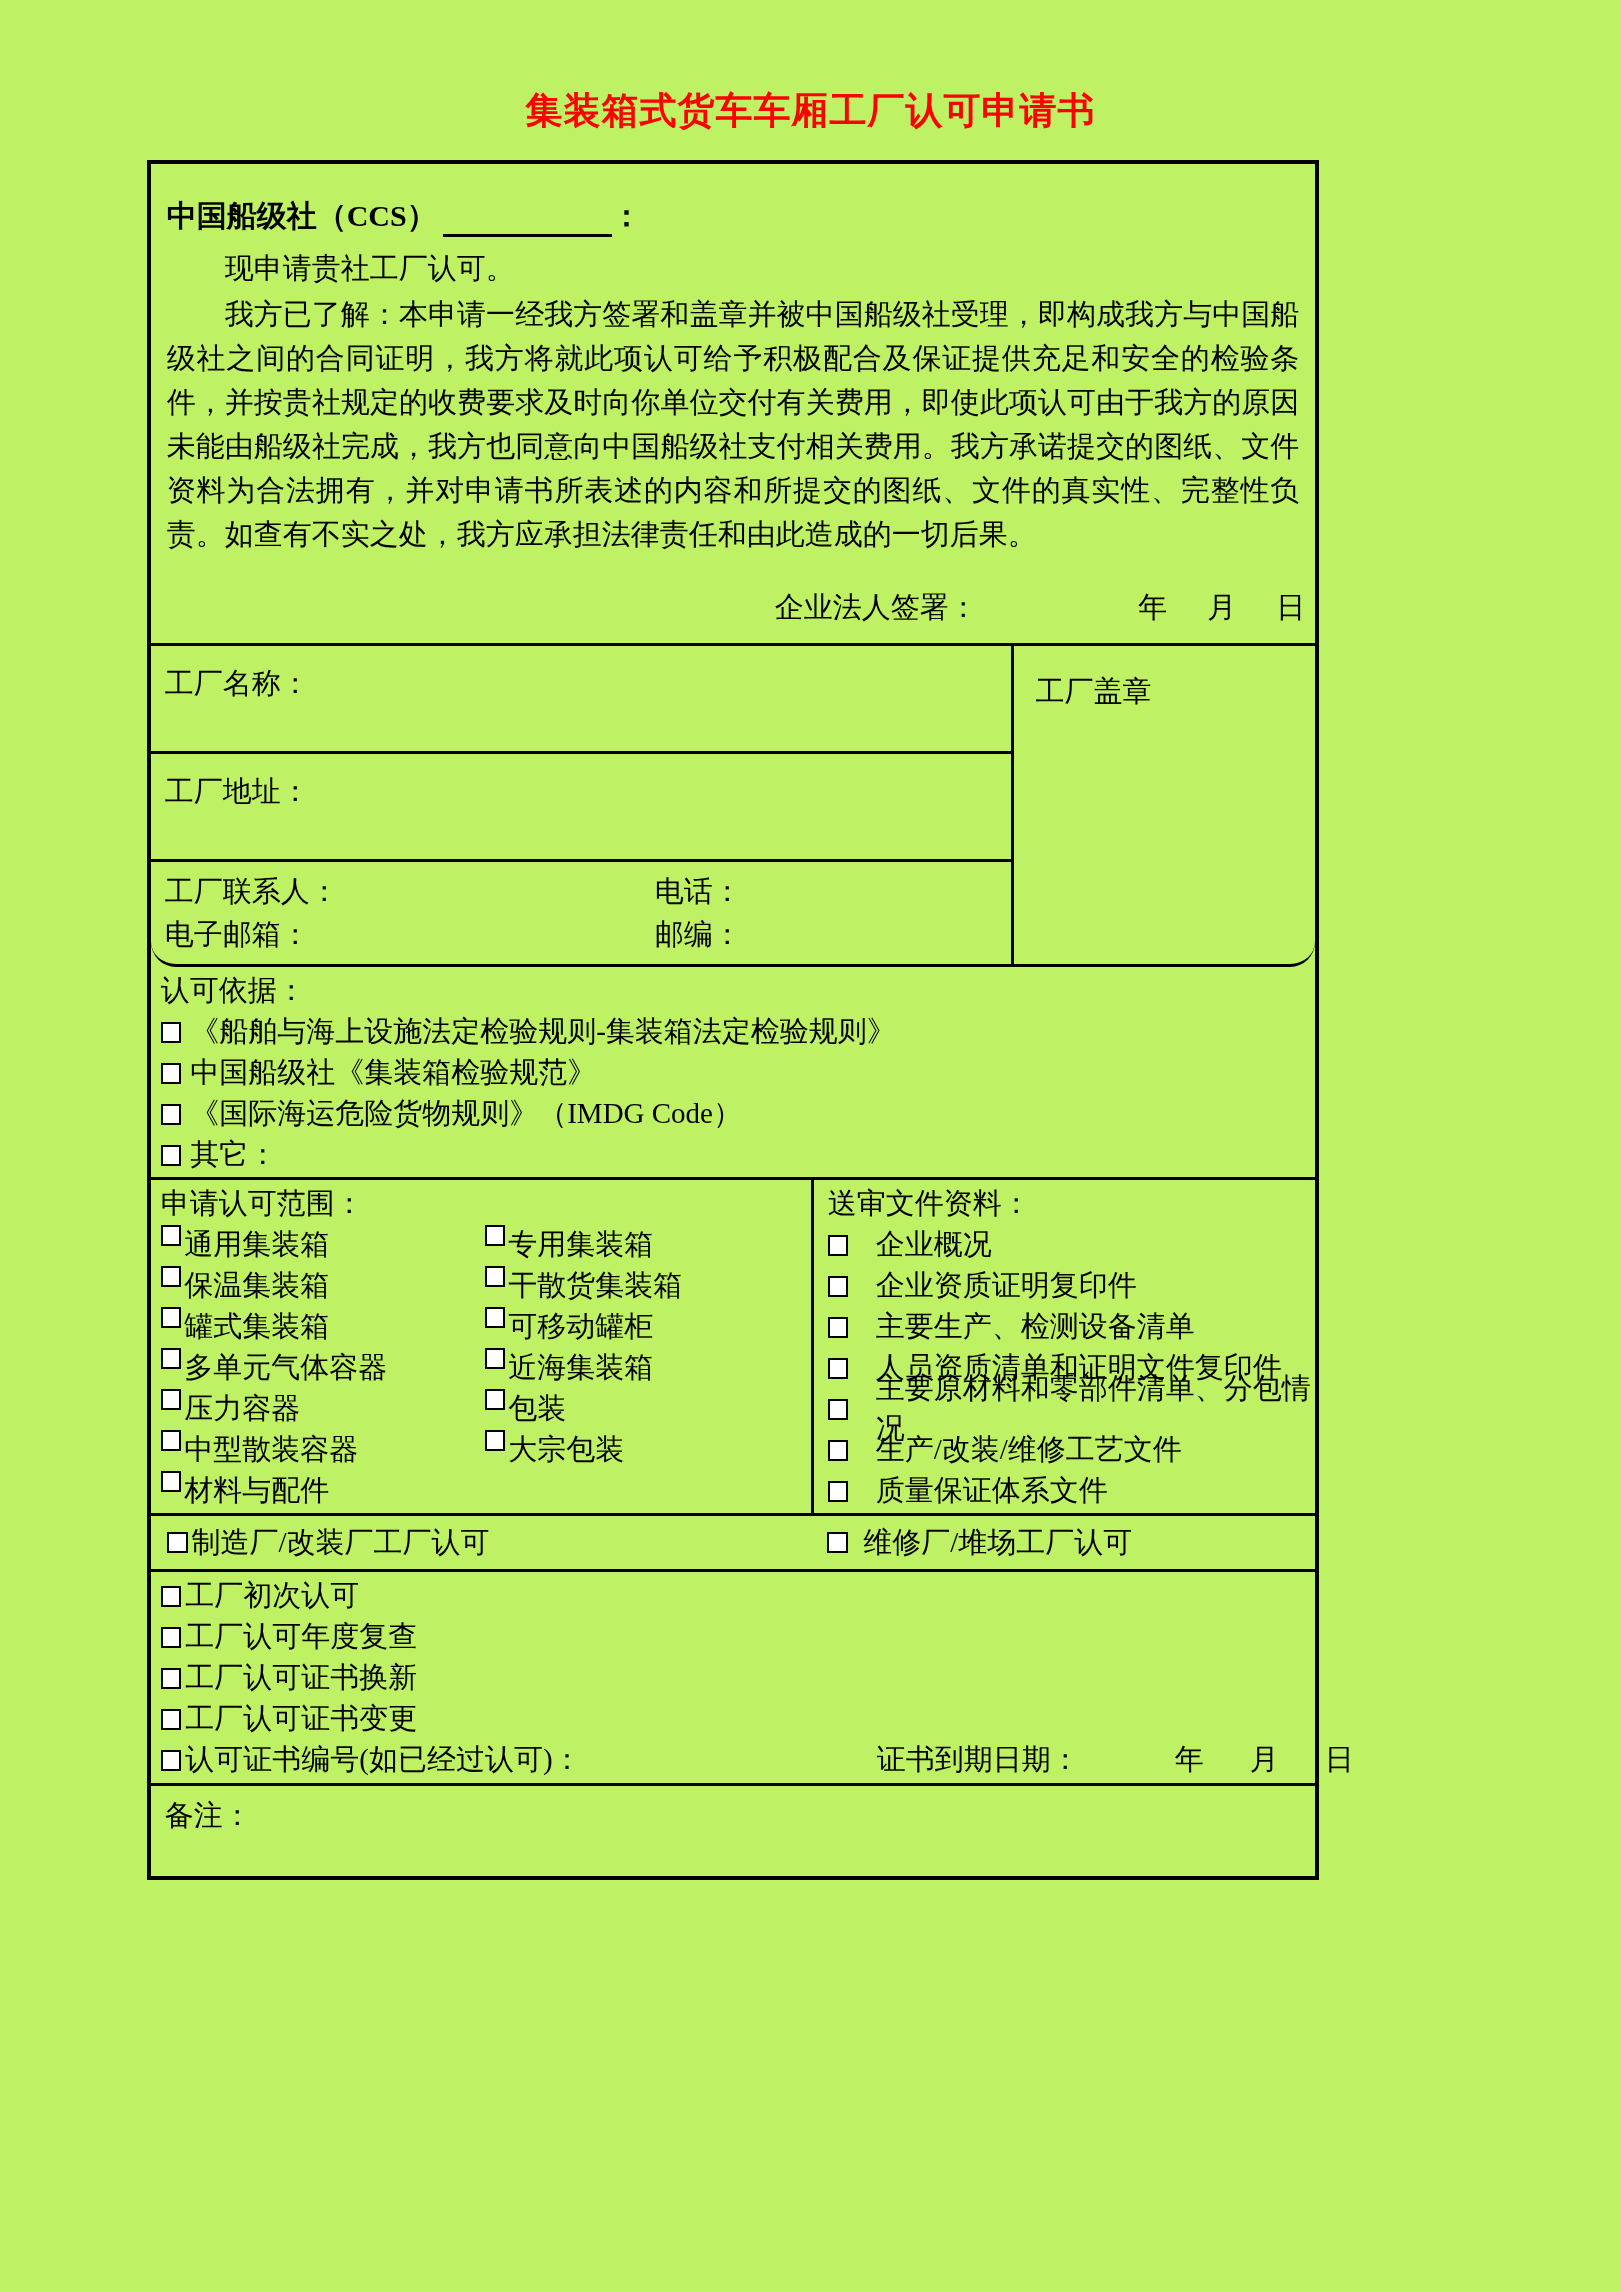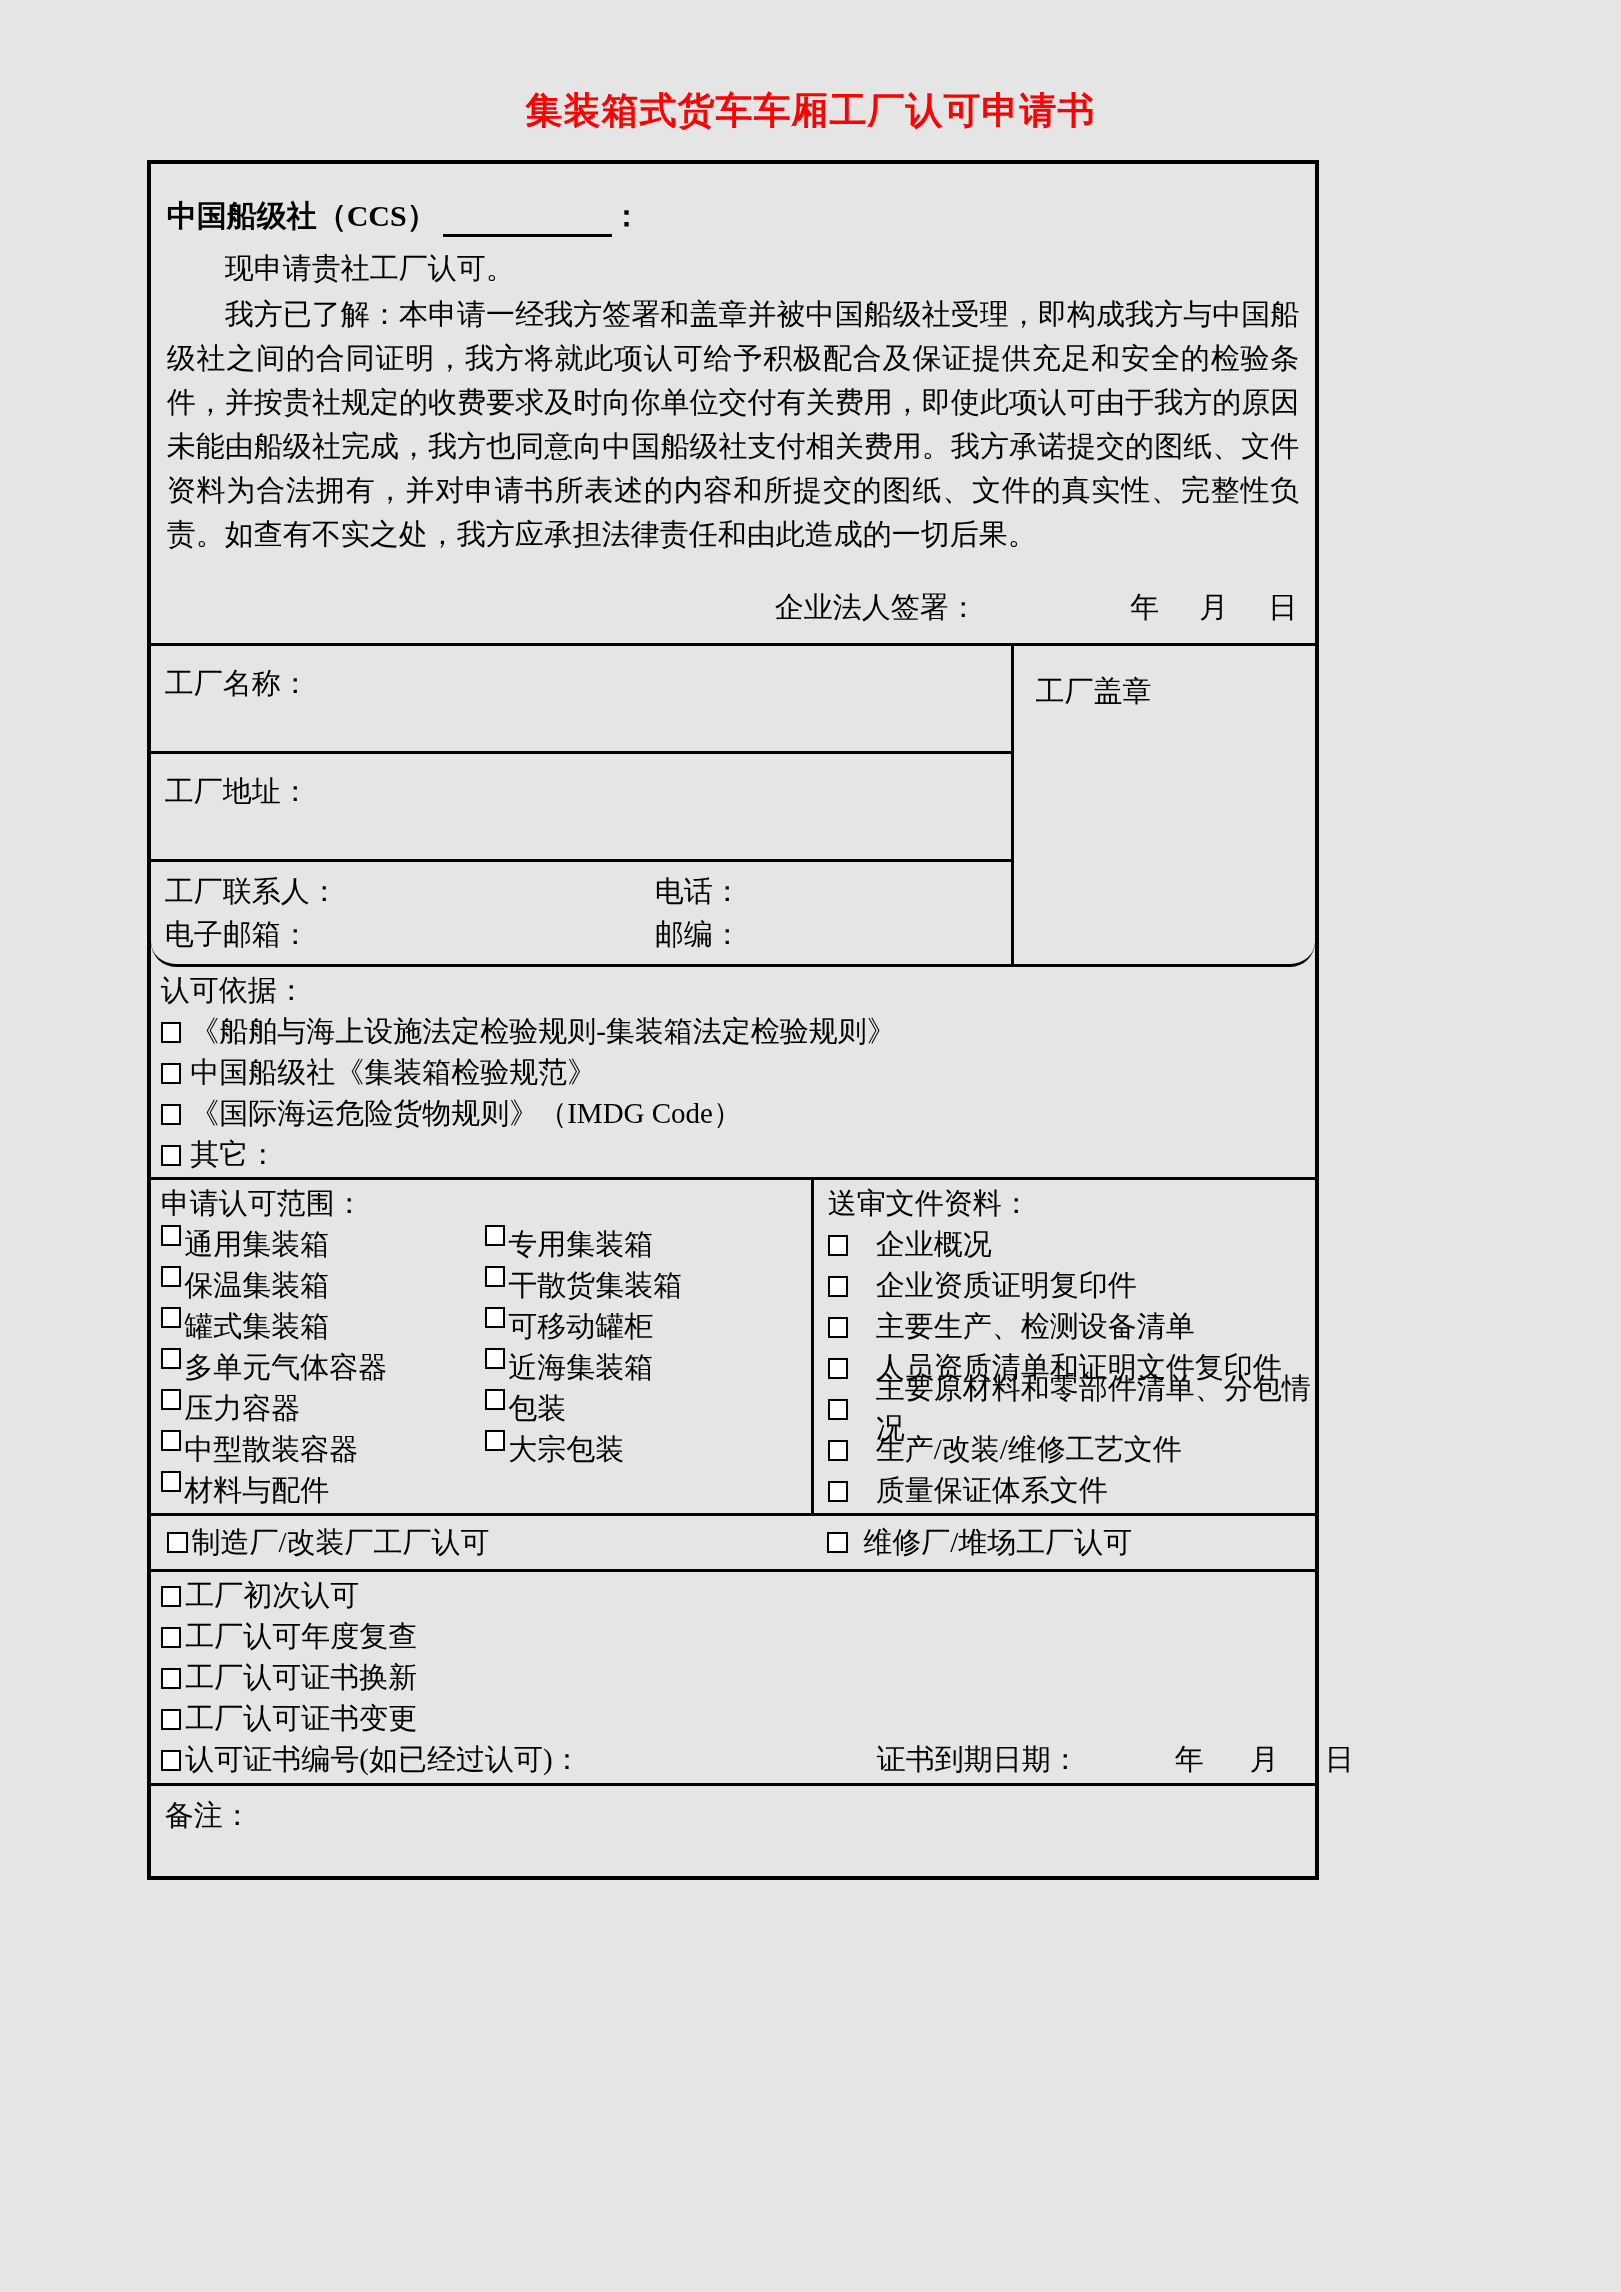--- a/index.html
+++ b/index.html
@@ -1,21 +1,21 @@
 <!DOCTYPE html>
 <html><head>
 <meta charset="utf-8">
 <style>
   * { margin: 0; padding: 0; box-sizing: border-box; }
   html, body { background: #ffffff; }
   body { font-family: "Liberation Serif", "DejaVu Serif", serif; color: #000; }
   .page {
     position: relative;
     width: 1621px; height: 2293px;
-    background: #e5e5e5;
+    background: #bef264;
     overflow: hidden;
     text-decoration: underline;
   }
   .doc-title {
     position: absolute;
     top: 86px; left: 0; width: 100%;
     text-align: center;
     font-size: 37px;
     font-weight: bold;
     color: #ff0000;
@@ -36,21 +36,21 @@
   .pledge { height: 482px; padding: 17.6px 15.7px 0 15.7px; }
   .salutation { font-weight: bold; font-size: 30px; height: 55px; display: flex; align-items: flex-end; }
   .blank-underline {
     display: inline-block;
     width: 169px; height: 35px;
     border-bottom: 3.9px solid #000;
     margin-left: 5.9px;
   }
   .request-line { text-indent: 2em; margin-top: 9.8px; line-height: 44px; }
   .pledge-body { text-indent: 2em; line-height: 44px; text-align: justify; margin-top: 2px; }
-  .sig-row { position: absolute; left: 15.7px; right: 8px; bottom: 11.8px; height: 43px; }
+  .sig-row { position: absolute; left: 15.7px; right: 0; bottom: 11.8px; height: 43px; }
   .sig-label { position: absolute; left: 608px; top: 0; }
   .sig-date { position: absolute; right: 9.8px; top: 0; display: flex; gap: 40px; }
 
   
   .factory { height: 321px; display: flex; padding: 0; border-radius: 25px; }
   .factory-left { width: 863px; border-right: 3.9px solid #000; display: flex; flex-direction: column; }
   .factory-cell { padding: 17.6px 13.7px; }
   .cell-name { height: 113px; border-bottom: 3.9px solid #000; }
   .cell-addr { height: 113px; border-bottom: 3.9px solid #000; }
   .cell-contact { flex: 1; padding: 7.8px 13.7px; }

